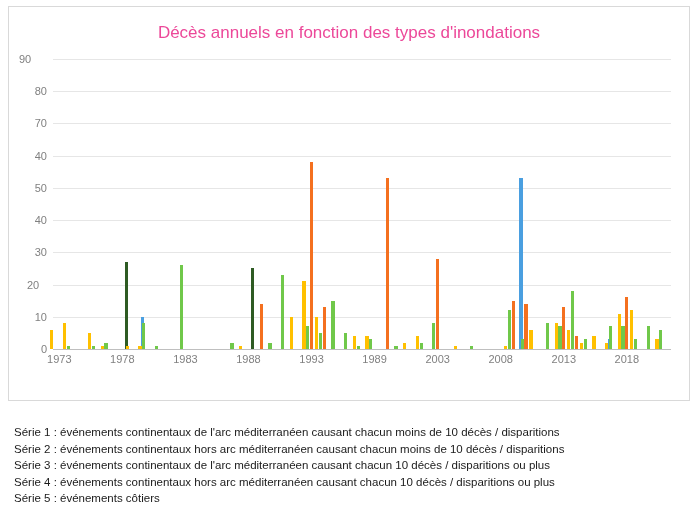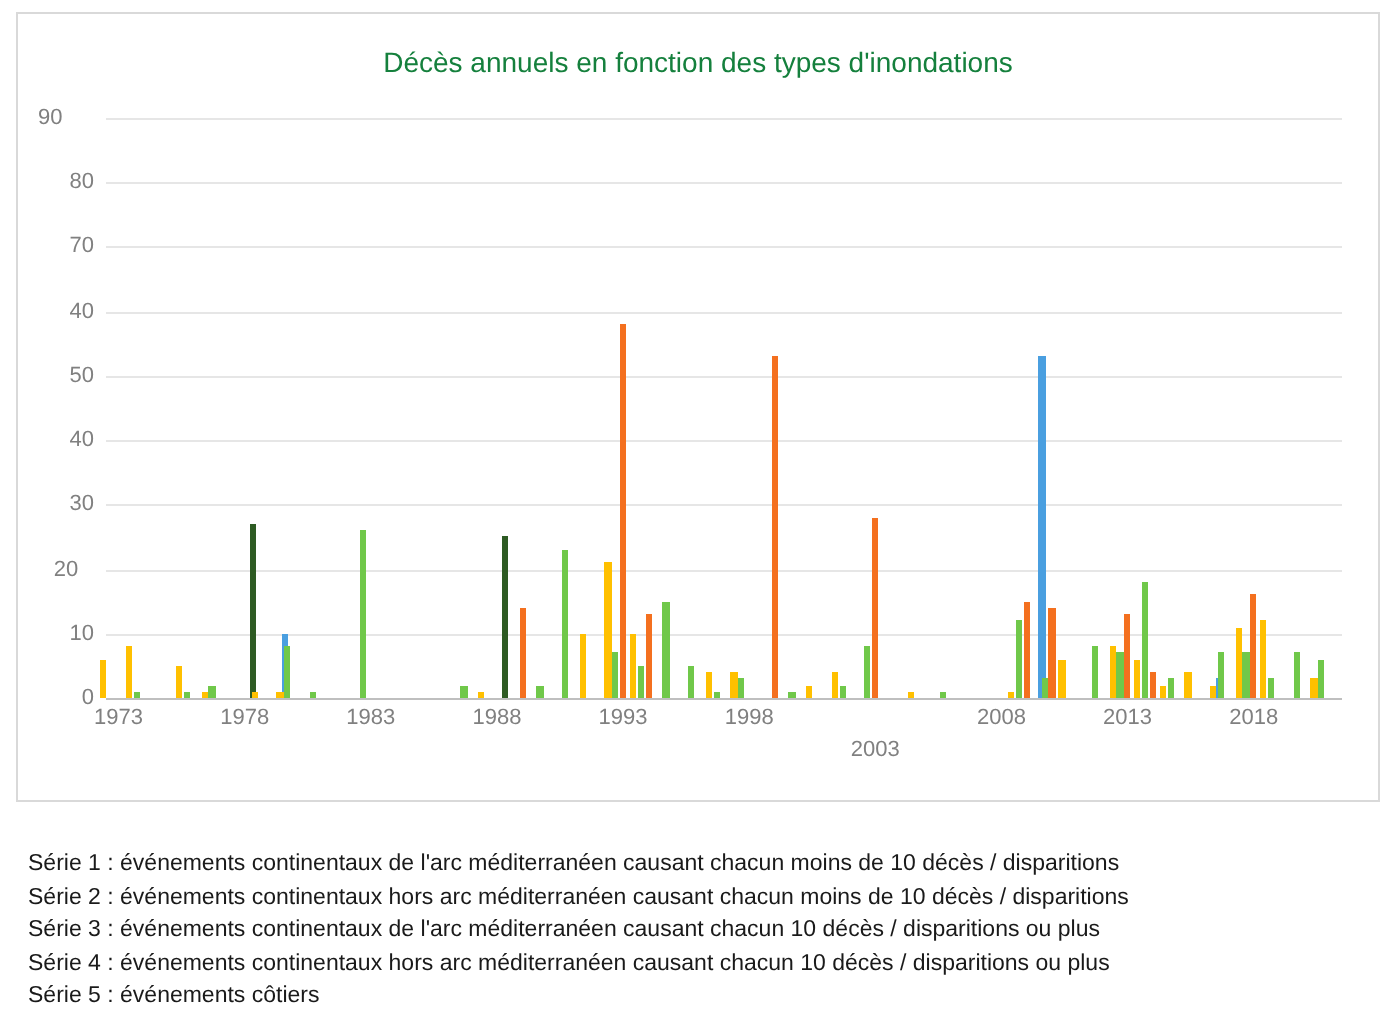--- a/index.html
+++ b/index.html
@@ -15,22 +15,22 @@
     left:8px; top:6px;
     width:682px; height:395px;
     border:1px solid #d9d9d9;
     background:#ffffff;
     box-sizing:border-box;
   }
   #chart-title{
     position:absolute;
     left:0; top:16px; width:100%;
     text-align:center;
-    font-size:14px;
-    color:#15803d;
+    font-size:17px;
+    color:#ec4899;
   }
   
   #plot{
     position:absolute;
     left:44px; top:52px;
     width:618px; height:290px;
   }
   .gridline{
     position:absolute;
     left:0; width:100%;
@@ -198,22 +198,22 @@
         <div class="bar" title="Série2 2021: 6" style="left: 606.294px; width: 3.2px; height: 19.3333px; background: rgb(112, 200, 74);"></div>
       </div>
   </div>
 
   <div id="xaxis">
       <div class="xtick" style="left: 6.30612px; top: 0px;">1973</div>
       <div class="xtick" style="left: 69.3673px; top: 0px;">1978</div>
       <div class="xtick" style="left: 132.429px; top: 0px;">1983</div>
       <div class="xtick" style="left: 195.49px; top: 0px;">1988</div>
       <div class="xtick" style="left: 258.551px; top: 0px;">1993</div>
-      <div class="xtick" style="left: 321.612px; top: 0px;">1998</div>
-      <div class="xtick" style="left: 384.673px; top: 16px;">2003</div>
+      <div class="xtick" style="left: 321.612px; top: 0px;">1989</div>
+      <div class="xtick" style="left: 384.673px; top: 0px;">2003</div>
       <div class="xtick" style="left: 447.735px; top: 0px;">2008</div>
       <div class="xtick" style="left: 510.796px; top: 0px;">2013</div>
       <div class="xtick" style="left: 573.857px; top: 0px;">2018</div>
     </div>
 
 </div>
 
 <div id="caption">
     <div class="caption-line">Série 1 : événements continentaux de l'arc méditerranéen causant chacun moins de 10 décès / disparitions</div>
     <div class="caption-line">Série 2 : événements continentaux hors arc méditerranéen causant chacun moins de 10 décès / disparitions</div>

